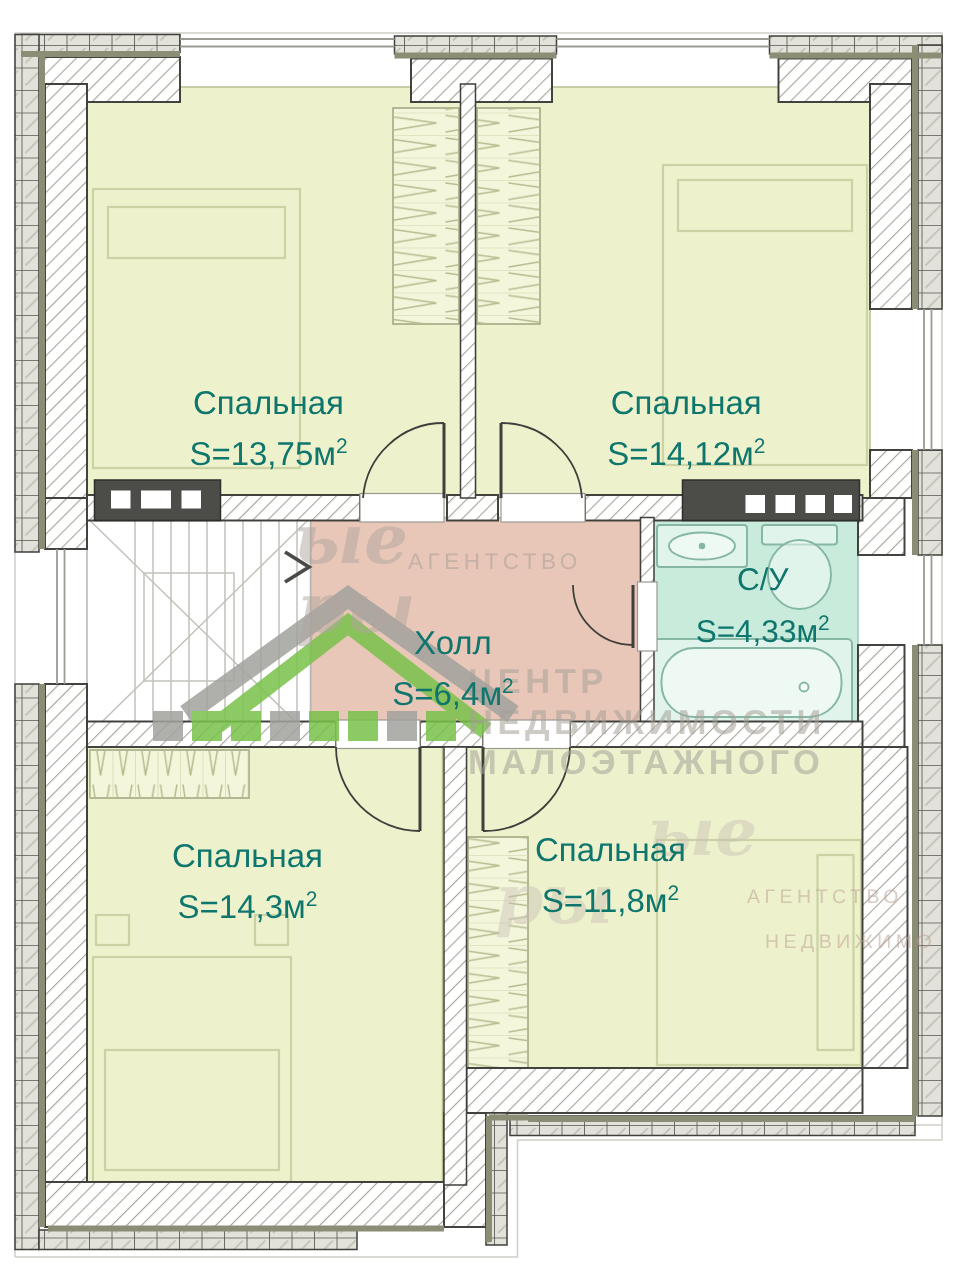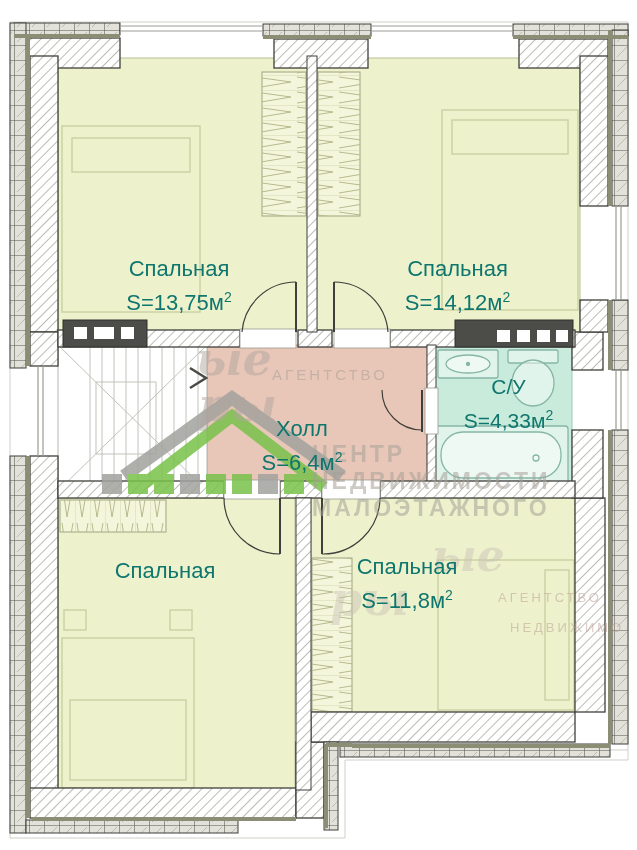--- a/index.html
+++ b/index.html
@@ -287,19 +287,20 @@
   <div class="room-label" style="left:222px;top:414px;width:160px;">
     <div>Холл</div>
     <div><span>S=6,4м</span><sup>2</sup></div>
   </div>
   <div class="room-label" style="left:446px;top:372px;width:125px;font-size:21px;">
     <div>С/У</div>
     <div><span>S=4,33м</span><sup>2</sup></div>
   </div>
   <div class="room-label" style="left:70px;top:556px;width:190px;">
     <div>Спальная</div>
+    <div><span>S=14,3м</span><sup>2</sup></div>
   </div>
   <div class="room-label" style="left:312px;top:552px;width:190px;">
     <div>Спальная</div>
     <div><span>S=11,8м</span><sup>2</sup></div>
   </div>
 
 </div>
 
 </body></html>

